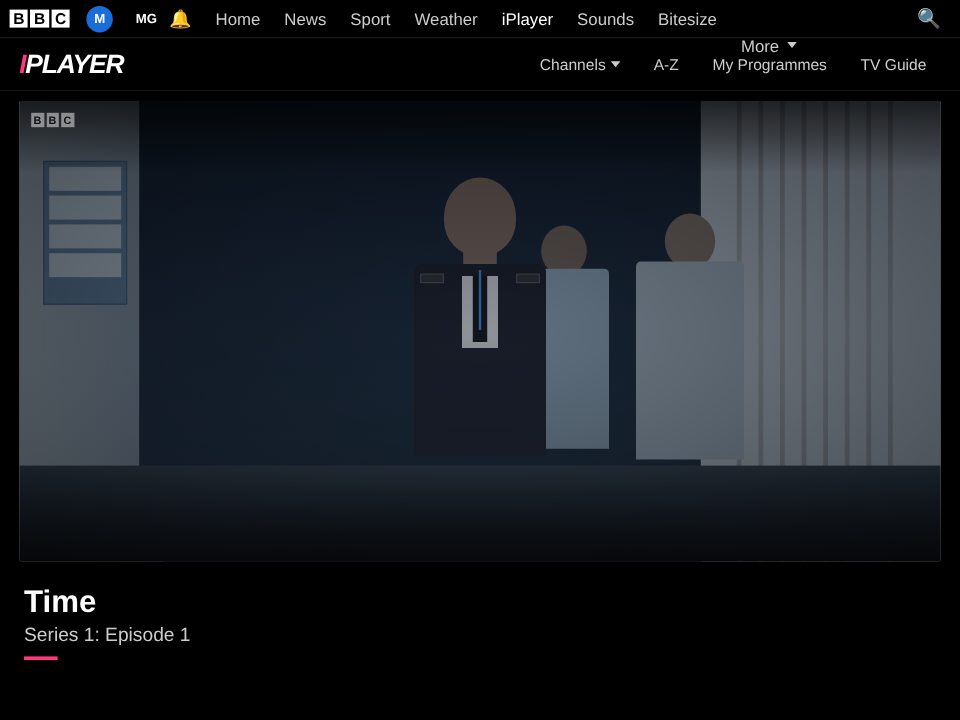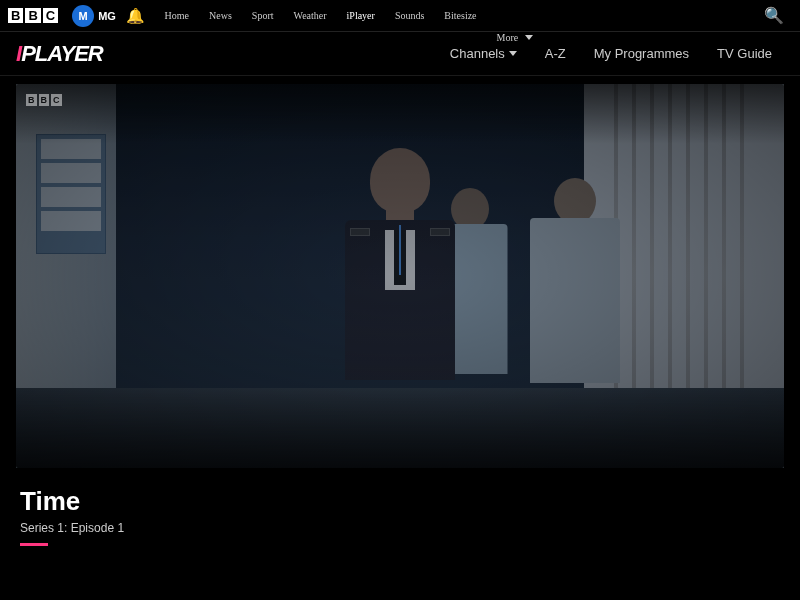--- a/index.html
+++ b/index.html
@@ -38,46 +38,45 @@
       align-items: center;
       justify-content: center;
       font-size: 11px;
       font-weight: bold;
       margin-left: 6px;
     }
     .user-initial {
       color: #fff;
       font-size: 11px;
       font-weight: bold;
-      margin-left: 4px;
+      margin-left: 19px;
     }
     .bell-icon {
       color: #fff;
       font-size: 15px;
       margin-left: 10px;
       margin-right: 10px;
       cursor: pointer;
     }
     .top-nav-links {
       display: flex;
       align-items: center;
       gap: 0;
       flex: 1;
     }
     .top-nav-link {
       color: #ccc;
-      font-size: 10px;
+      font-size: 14px;
       padding: 0 10px;
       height: 16px;
       display: flex;
       align-items: center;
       cursor: pointer;
       text-decoration: none;
       white-space: nowrap;
-      font-family: Liberation Serif, serif;
     }
     .top-nav-link.active { color: #fff; }
     .top-nav-more {
       display: flex;
       align-items: center;
       gap: 3px;
       margin-top: 44px;
     }
     .search-icon-btn {
       color: #fff;
@@ -443,21 +442,21 @@
       padding: 18px 4px 0 4px;
     }
     .program-title {
       color: #fff;
       font-size: 26px;
       font-weight: bold;
       margin-bottom: 4px;
     }
     .program-subtitle {
       color: #ccc;
-      font-size: 12px;
+      font-size: 16px;
     }
     .red-line {
       width: 28px;
       height: 3px;
       background: #ff3680;
       margin-top: 8px;
     }
 
     
     .chevron {

